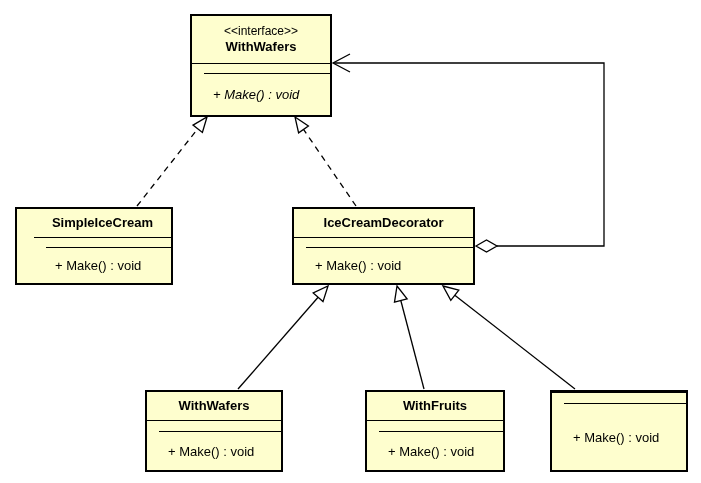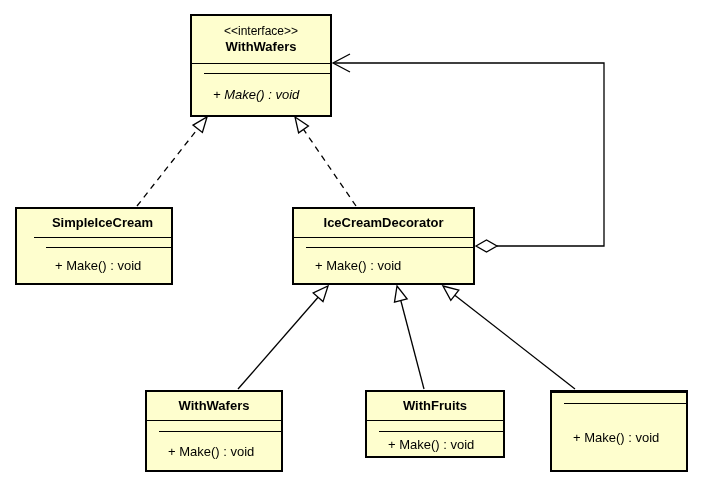--- a/index.html
+++ b/index.html
@@ -112,21 +112,21 @@
   </div>
 
   <div class="uml-class" style="left:145px; top:390px; width:138px; height:82px;">
     <div class="uml-title" style="height:28px;">
       <div class="uml-name">WithWafers</div>
     </div>
     <div class="uml-attrs" style="height:11px;"></div>
     <div class="uml-ops">+ Make() : void</div>
   </div>
 
-  <div class="uml-class" style="left:365px; top:390px; width:140px; height:68px;">
+  <div class="uml-class" style="left:365px; top:390px; width:140px; height:82px;">
     <div class="uml-title" style="height:28px;">
       <div class="uml-name">WithFruits</div>
     </div>
     <div class="uml-attrs" style="height:11px;"></div>
     <div class="uml-ops">+ Make() : void</div>
   </div>
 
   <div class="uml-class" style="left:550px; top:390px; width:138px; height:82px;">
     <div class="uml-attrs" style="height:11px;"></div>
     <div class="uml-ops">+ Make() : void</div>

